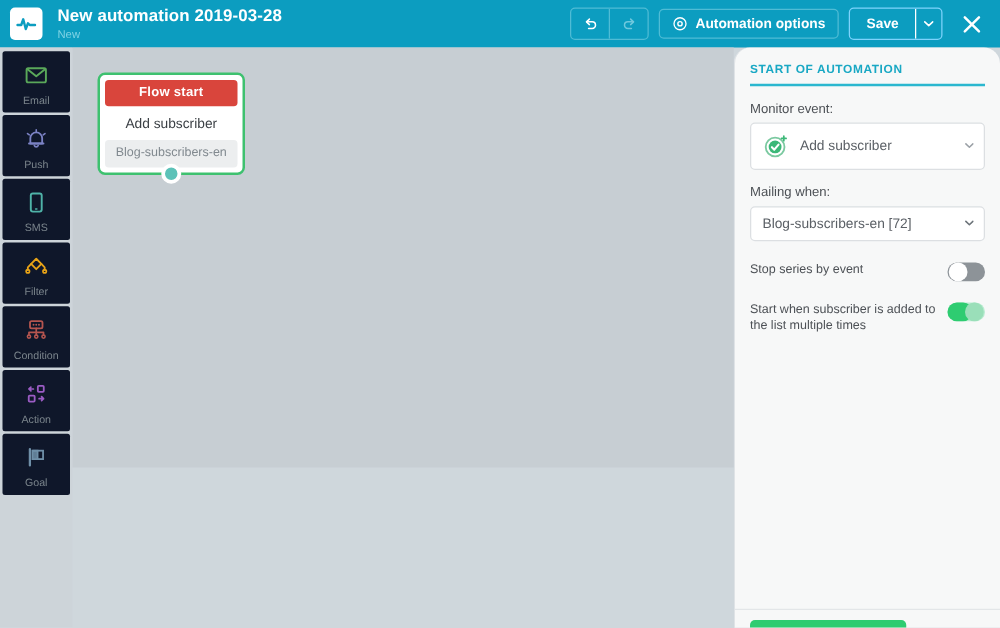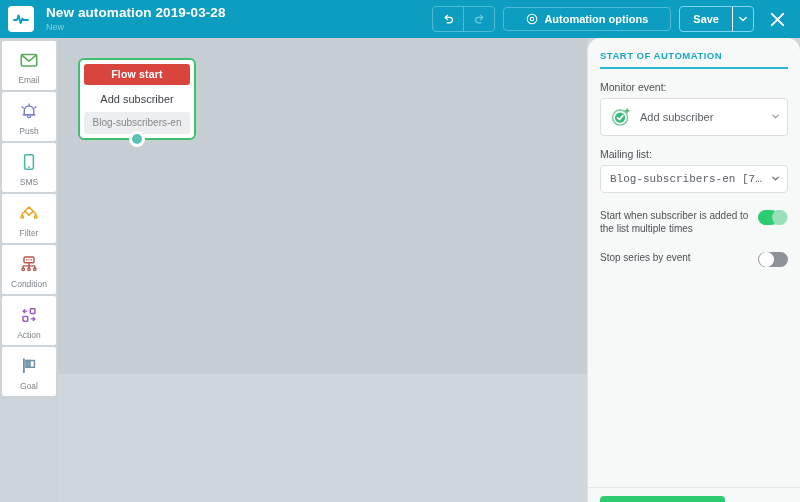--- a/index.html
+++ b/index.html
@@ -95,21 +95,21 @@
     height: 24px;
     box-sizing: border-box;
     border: 1px solid #4fbcd5;
     border-radius: 4px;
     color: #ffffff;
     font-size: 11px;
     font-weight: bold;
     display: flex;
     align-items: center;
     justify-content: center;
-    padding: 0 22px;
+    padding: 0 10px;
     cursor: pointer;
     white-space: nowrap;
     background: transparent;
   }
   .tb-btn .gear {
     margin-right: 6px;
     display: flex;
     align-items: center;
   }
   .save-group {
@@ -155,21 +155,21 @@
     width: 58px;
     height: 464px;
     background: #cdd4d9;
     box-sizing: border-box;
     padding-top: 3px;
   }
   .side-item {
     width: 54px;
     height: 49px;
     margin: 0 auto 2px auto;
-    background: #ffffff;
+    background: #0f172a;
     border-radius: 2px;
     display: flex;
     flex-direction: column;
     align-items: center;
     justify-content: center;
     cursor: pointer;
     box-sizing: border-box;
   }
   .side-icon {
     height: 26px;
@@ -303,21 +303,21 @@
     text-overflow: ellipsis;
   }
   .caret-dark {
     flex: 0 0 auto;
     color: #8b9197;
     font-size: 8px;
     line-height: 8px;
     margin-left: 4px;
   }
   .select-box.plain { height: 28px; }
-  .select-box.plain .select-value { font-size: 11px; color: #5b6066; font-family: Liberation Mono, monospace; }
+  .select-box.plain .select-value { font-size: 11px; color: #5b6066; }
 
   .toggle-row {
     display: flex;
     align-items: flex-start;
     margin-top: 16px;
   }
   .toggle-row .tlabel {
     flex: 1 1 auto;
     font-size: 10px;
     color: #4d5156;
@@ -565,44 +565,44 @@
           </svg>
         </span>
         <span class="select-value">Add subscriber</span>
         <span class="caret-dark">
           <svg width="7" height="5" viewBox="0 0 10 7" aria-hidden="true">
             <path d="M1 1.5 L5 5.3 L9 1.5" fill="none" stroke="#9aa0a6" stroke-width="1.7" stroke-linecap="round" stroke-linejoin="round"></path>
           </svg>
         </span>
       </div>
 
-      <div class="field-label">Mailing list:</div>
+      <div class="field-label">Mailing when:</div>
       <div class="select-box plain">
         <span class="select-value">Blog-subscribers-en [72]</span>
         <span class="caret-dark">
           <svg width="7" height="5" viewBox="0 0 10 7" aria-hidden="true">
             <path d="M1 1.5 L5 5.3 L9 1.5" fill="none" stroke="#6c7379" stroke-width="1.8" stroke-linecap="round" stroke-linejoin="round"></path>
           </svg>
         </span>
       </div>
 
       <div class="toggle-row">
+        <div class="tlabel">Stop series by event</div>
+        <div class="switch off">
+          <div class="knob"></div>
+        </div>
+      </div>
+
+      <div class="toggle-row">
         <div class="tlabel">Start when subscriber is added to the list multiple times</div>
         <div class="switch on">
           <div class="knob"></div>
         </div>
       </div>
 
-      <div class="toggle-row">
-        <div class="tlabel">Stop series by event</div>
-        <div class="switch off">
-          <div class="knob"></div>
-        </div>
-      </div>
-
     </div>
 
     <div class="panel-footer">
       <div class="apply-btn">Apply</div>
       <div class="cancel-link">Cancel</div>
     </div>
 
   </div>
 
 </div>

